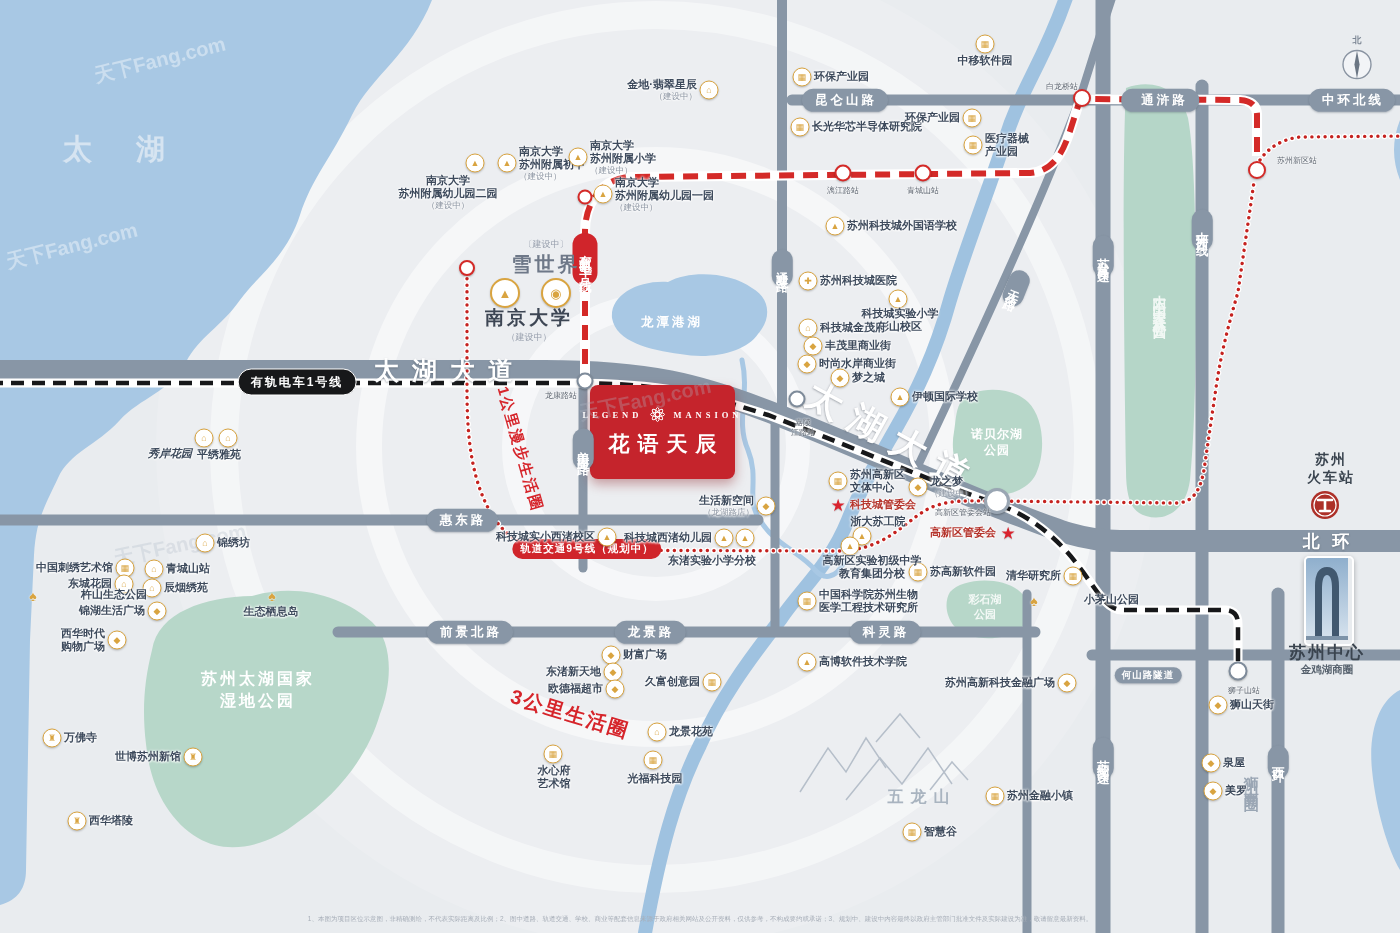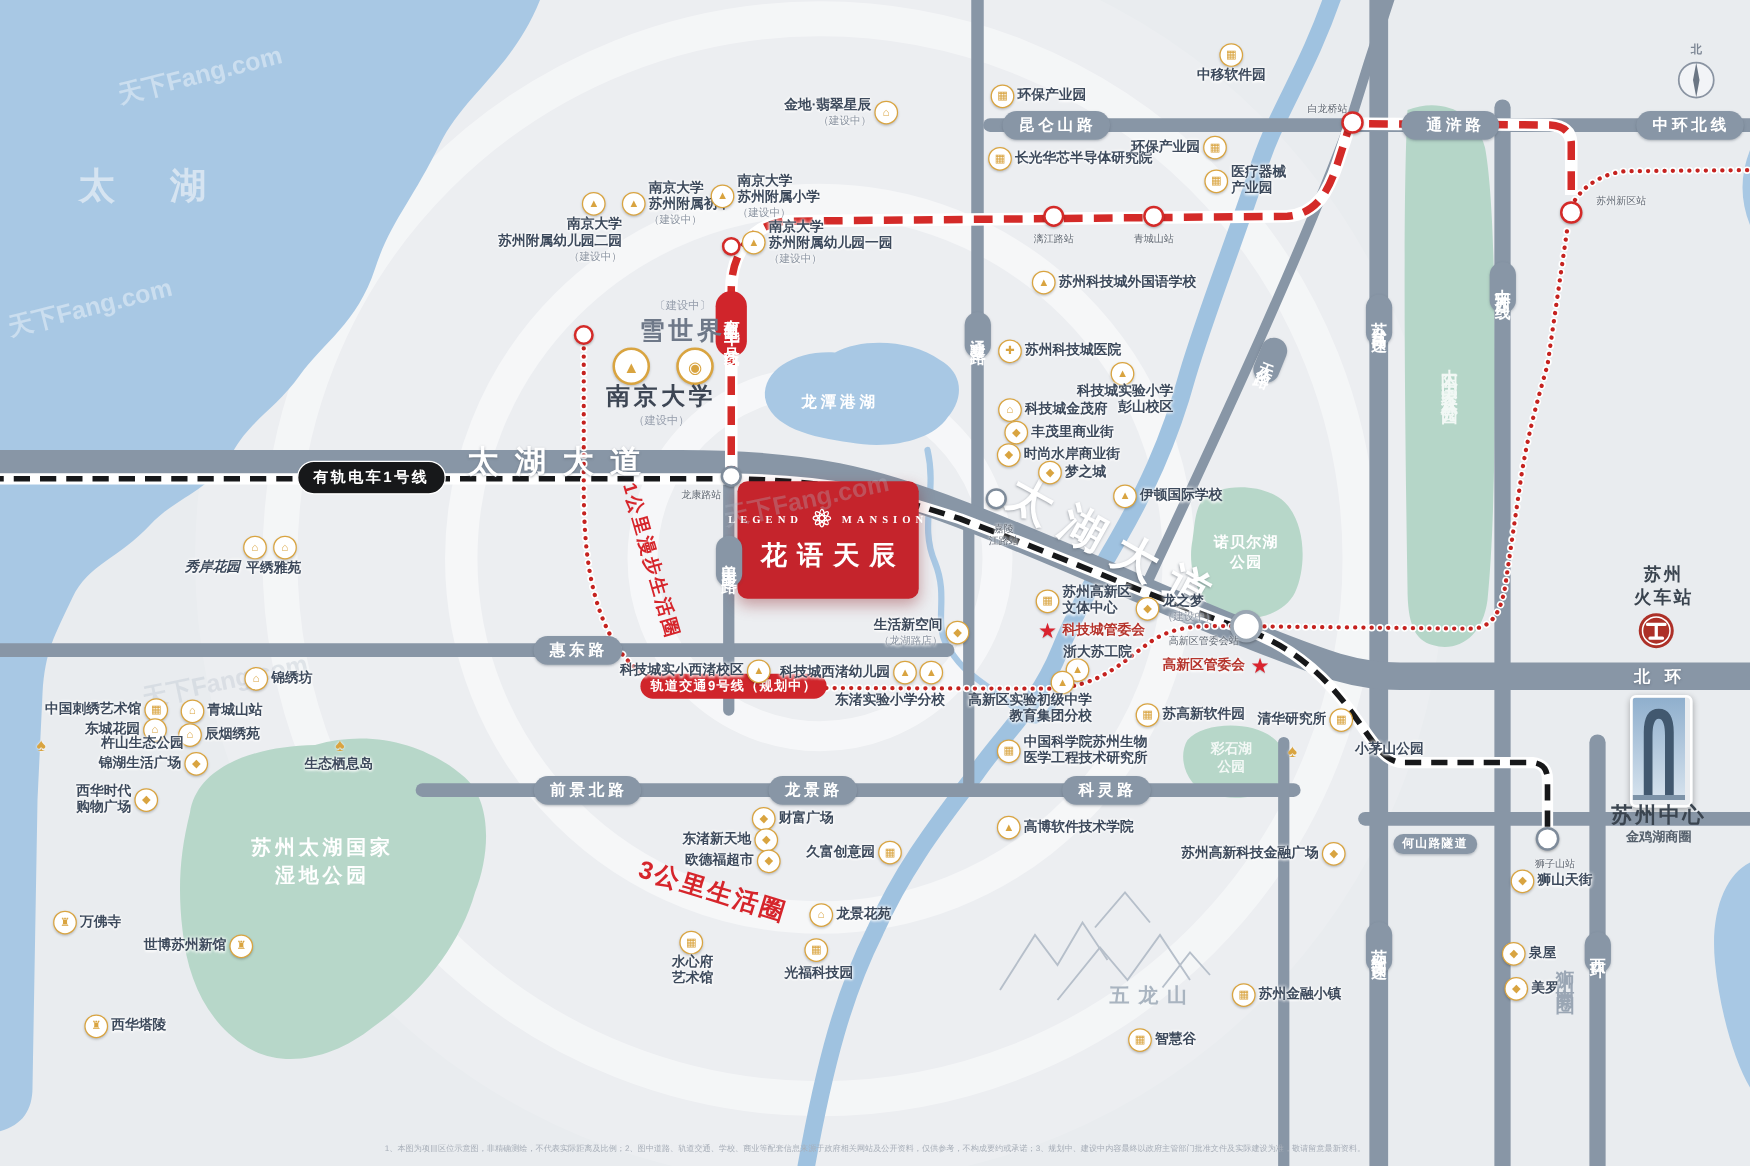--- a/index.html
+++ b/index.html
@@ -30,21 +30,21 @@
         font-size:9px;line-height:1;transform:translate(-50%,-50%);box-shadow:0 1px 2px rgba(0,0,0,.22);}
   .icon.tree{background:transparent;border:none;box-shadow:none;font-size:14px;
         text-shadow:0 0 2px #fff;}
   .icon.star{background:transparent;border:none;box-shadow:none;color:#d9232e;font-size:17px;
         text-shadow:0 1px 1px rgba(0,0,0,.18);}
   .icon.big{width:26px;height:26px;font-size:13px;border-width:2px;}
   .poi-label{position:absolute;font:600 11px "Liberation Sans",sans-serif;color:#3d4a5c;
        line-height:1.2;white-space:pre-line;text-shadow:0 0 3px #fff,0 0 3px #fff,0 1px 2px rgba(255,255,255,.9);}
   .anch-r{transform:translate(0,-50%);text-align:left;}
   .anch-l{transform:translate(-100%,-50%);text-align:right;}
-  .anch-c{transform:translate(-50%,-50%);text-align:right;}
+  .anch-c{transform:translate(-50%,-50%);text-align:center;}
   .poi-sub{font-size:8.5px;color:#8a93a0;font-weight:400;}
   .red-label{color:#b5342c;}
   
   #tram1-cap{position:absolute;left:297px;top:382px;transform:translate(-50%,-50%);
      background:#17181a;color:#fff;border:1.5px solid #fff;border-radius:999px;
      font:700 12px "Liberation Sans",sans-serif;letter-spacing:2px;padding:4px 12px;white-space:nowrap;}
   #tram2-cap{position:absolute;left:585px;top:259px;transform:translate(-50%,-50%);
      background:#d0252b;color:#fff;border-radius:12px;writing-mode:vertical-lr;
      font:700 12.5px "Liberation Sans",sans-serif;letter-spacing:3px;padding:12px 4px;}
   #line9-cap{position:absolute;left:587px;top:549px;transform:translate(-50%,-50%);
@@ -226,21 +226,21 @@
     <div class="capsule small" style="left: 1148px; top: 655px;">何山路隧道</div>
     <div class="capsule v" style="left: 782px; top: 268px;">通墅路</div>
     <div class="capsule v" style="left: 583px; top: 449px;">美田里路</div>
     <div class="capsule v" style="left: 1103px; top: 256px;">苏台高速</div>
     <div class="capsule v" style="left: 1202px; top: 230px;">中环西线</div>
     <div class="capsule v" style="left: 1103px; top: 758px;">苏绍高速</div>
     <div class="capsule v" style="left: 1278px; top: 762px;">西环</div>
     <div class="capsule v" style="left: 1016px; top: 288px; transform: translate(-50%, -50%) rotate(22deg);">天佑路</div>
     <div class="roadname" style="left: 450px; top: 370px; font-size: 25px; letter-spacing: 13px; transform: translate(-50%, -50%) rotate(0deg);">太湖大道</div>
     <div class="roadname" style="left: 893px; top: 438px; font-size: 36px; letter-spacing: 12px; transform: translate(-50%, -50%) rotate(29deg);">太湖大道</div>
-    <div class="roadname" style="left: 1328px; top: 541px; font-size: 13px; letter-spacing: 4px; transform: translate(-50%, -50%) rotate(0deg);">北 环</div>
+    <div class="roadname" style="left: 1328px; top: 541px; font-size: 17px; letter-spacing: 4px; transform: translate(-50%, -50%) rotate(0deg);">北 环</div>
     <div class="arealabel" style="left: 123px; top: 150px; font-size: 29px; color: rgb(217, 230, 242); letter-spacing: 18px; opacity: 0.95; transform: translate(-50%, -50%) rotate(0deg);">太 湖</div>
     <div class="arealabel" style="left: 672px; top: 322px; font-size: 12.5px; color: rgb(255, 255, 255); letter-spacing: 3px; transform: translate(-50%, -50%) rotate(0deg);">龙潭港湖</div>
     <div class="arealabel" style="left: 258px; top: 690px; font-size: 16px; color: rgb(255, 255, 255); letter-spacing: 3px; transform: translate(-50%, -50%) rotate(0deg);">苏州太湖国家
 湿地公园</div>
     <div class="arealabel v" style="left: 1159px; top: 302px; font-size: 13.5px; color: rgb(242, 248, 245); letter-spacing: 4px; transform: translate(-50%, -50%) rotate(0deg);">大阳山国家森林公园</div>
     <div class="arealabel" style="left: 997px; top: 442px; font-size: 12px; color: rgb(255, 255, 255); letter-spacing: 1px; transform: translate(-50%, -50%) rotate(0deg);">诺贝尔湖
 公园</div>
     <div class="arealabel" style="left: 985px; top: 607px; font-size: 11px; color: rgb(255, 255, 255); opacity: 0.85; transform: translate(-50%, -50%) rotate(0deg);">彩石湖
 公园</div>
     <div class="arealabel" style="left: 922px; top: 797px; font-size: 16px; color: rgb(169, 180, 192); letter-spacing: 7px; transform: translate(-50%, -50%) rotate(0deg);">五龙山</div>
@@ -358,21 +358,21 @@
     <div class="poi-label anch-c" style="left: 554px; top: 777px;"><div>水心府
 艺术馆</div></div>
     <div class="icon building" style="left: 653px; top: 760px;">▦</div>
     <div class="poi-label anch-c" style="left: 655px; top: 779px;"><div>光福科技园</div></div>
     <div class="icon school" style="left: 607px; top: 537px;">▲</div>
     <div class="poi-label anch-l" style="left: 595px; top: 537px;"><div>科技城实小西渚校区</div></div>
     <div class="icon school" style="left: 724px; top: 538px;">▲</div>
     <div class="poi-label anch-l" style="left: 712px; top: 538px;"><div>科技城西渚幼儿园</div></div>
     <div class="poi-label anch-c" style="left: 712px; top: 561px;"><div>东渚实验小学分校</div></div>
     <div class="icon school" style="left: 850px; top: 546px;">▲</div>
-    <div class="poi-label anch-c" style="left: 824px; top: 567px;"><div>高新区实验初级中学
+    <div class="poi-label anch-c" style="left: 872px; top: 567px;"><div>高新区实验初级中学
 教育集团分校</div></div>
     <div class="icon house" style="left: 205px; top: 543px;">⌂</div>
     <div class="poi-label anch-r" style="left: 217px; top: 543px;"><div>锦绣坊</div></div>
     <div class="icon house" style="left: 154px; top: 569px;">⌂</div>
     <div class="poi-label anch-r" style="left: 166px; top: 569px;"><div>青城山站</div></div>
     <div class="icon building" style="left: 125px; top: 568px;">▦</div>
     <div class="poi-label anch-l" style="left: 113px; top: 568px;"><div>中国刺绣艺术馆</div></div>
     <div class="icon house" style="left: 124px; top: 584px;">⌂</div>
     <div class="poi-label anch-l" style="left: 112px; top: 584px;"><div>东城花园</div></div>
     <div class="icon house" style="left: 152px; top: 588px;">⌂</div>

